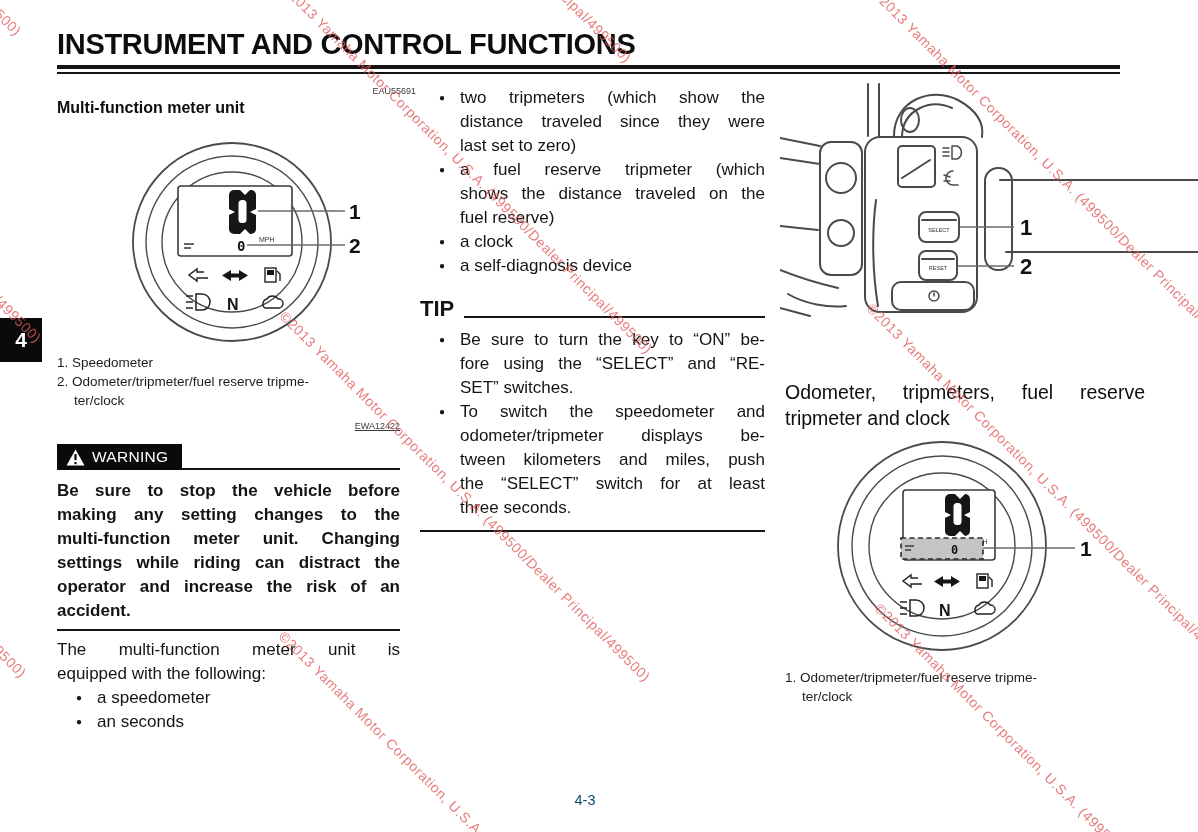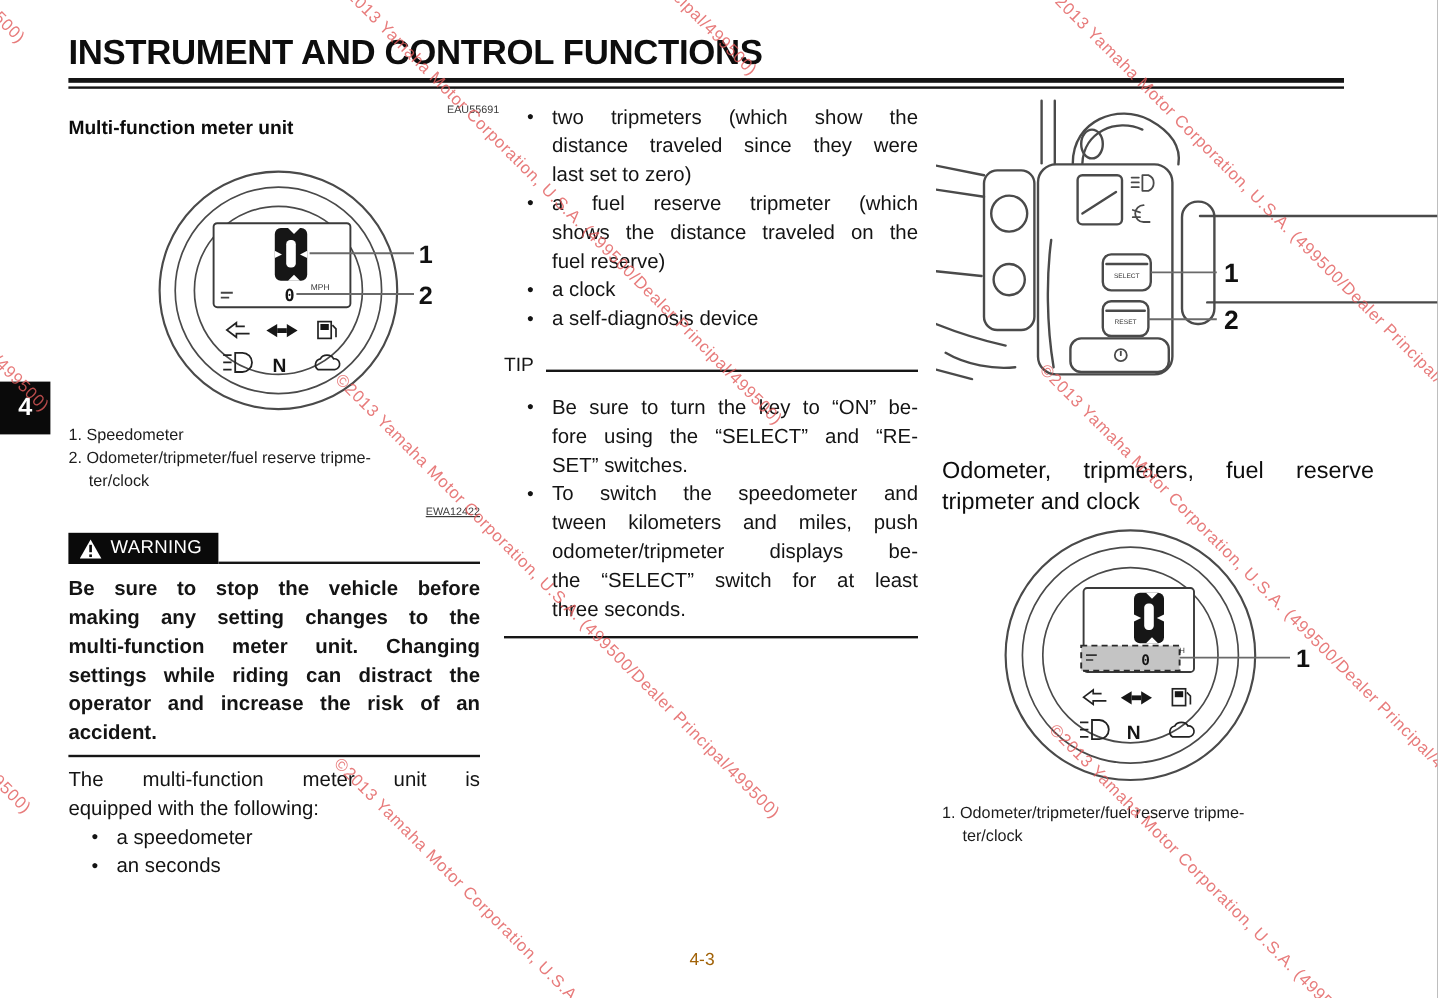--- a/index.html
+++ b/index.html
@@ -28,26 +28,26 @@
   .bullet .btext{flex:1;}
   .indent18{padding-left:18px;}
   .hrule{border:0; height:2px; background:#161616; margin:0;}
   
   .warn-row{display:flex; align-items:flex-end; width:343px;}
   .warn-box{background:#0a0a0a; color:#ffffff; display:flex; align-items:center;
             padding:4px 14px 4px 9px; gap:7px;}
   .warn-box span{font-size:15.5px; font-weight:normal; letter-spacing:0.3px;}
   .hline{flex:1; border-bottom:2px solid #161616;}
   .tip-row{display:flex; align-items:flex-end; width:345px;}
-  .tip-label{font-size:16px; font-weight:normal; padding-right:10px;}
+  .tip-label{font-size:22px; font-weight:bold; padding-right:10px;}
   .tip-row .hline{margin-bottom:4px;}
   
   .tab4{background:#0a0a0a; color:#fff; width:42px; height:44px; text-align:center;
         line-height:44px; font-size:21px; font-weight:bold;}
-  .pagenum{font-size:14.5px; text-align:center; width:90px; color:#a16207;}
+  .pagenum{font-size:14.5px; text-align:center; width:90px; color:#0c4a6e;}
   
   .wm{position:absolute; white-space:nowrap; font-size:14px; letter-spacing:0.6px;
       color:#e25b5b; opacity:0.8; transform:rotate(45deg); transform-origin:0 0;
       pointer-events:none; z-index:9;}
   svg text{font-family:"Liberation Sans","DejaVu Sans",sans-serif;}
   .lcd-num{font-family:"DejaVu Sans Mono",monospace; font-weight:bold;}
 </style>
 </head>
 <body>
 
@@ -204,22 +204,22 @@
       <div class="btext jl">
           <span class="jline">Be sure to turn the key to “ON” be-</span>
           <span class="jline">fore using the “SELECT” and “RE-</span>
           <span class="jline">SET” switches.</span>
         </div>
     </div>
     <div class="bullet">
       <span class="dot">●</span>
       <div class="btext jl">
           <span class="jline">To switch the speedometer and</span>
+          <span class="jline">odometer/tripmeter displays be-</span>
           <span class="jline">tween kilometers and miles, push</span>
-          <span class="jline">odometer/tripmeter displays be-</span>
           <span class="jline">the “SELECT” switch for at least</span>
           <span class="jline">three seconds.</span>
         </div>
     </div>
   </div>
 
   <hr class="hrule abs" style="left:420px; top:530px; width:345px;">
 
   <svg class="abs" style="left:780px; top:80px;" width="418" height="237" viewBox="0 0 418 237">
     <g fill="none" stroke="#4a4a4a" stroke-width="2" stroke-linejoin="round" stroke-linecap="round">

